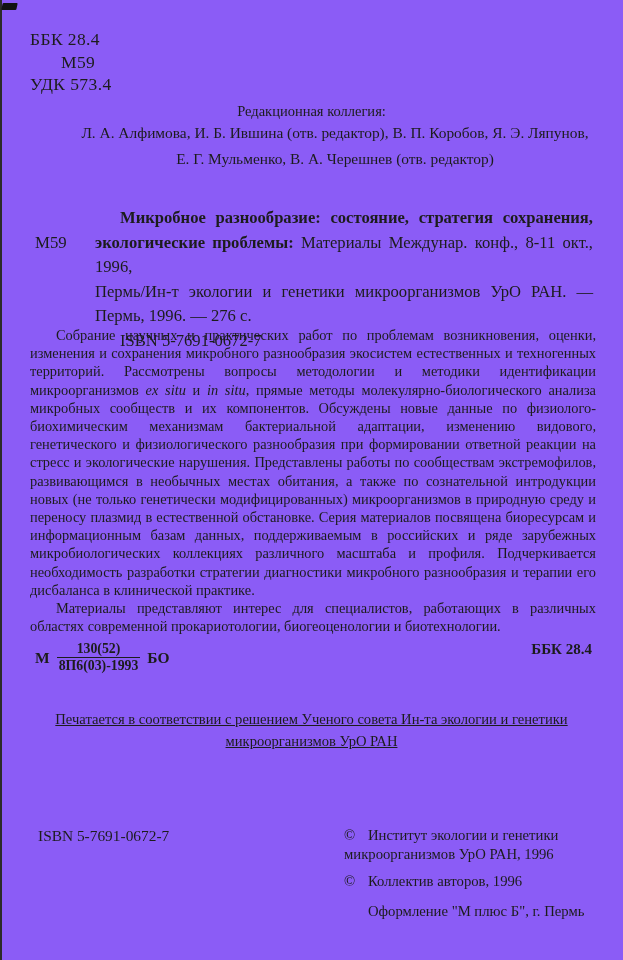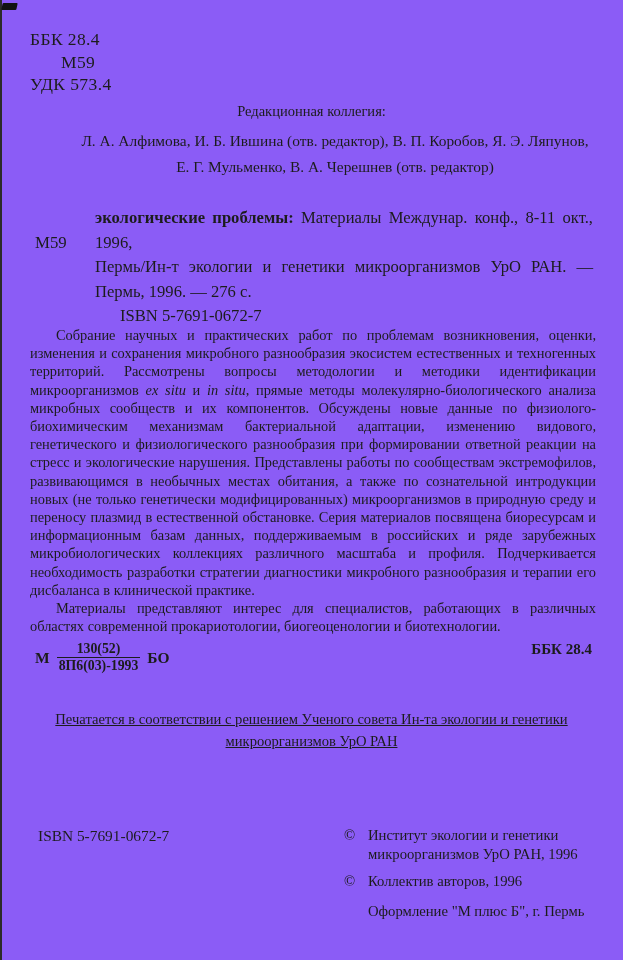--- a/index.html
+++ b/index.html
@@ -28,21 +28,21 @@
   .codes {
     position:absolute; top:28px; left:30px;
     font-size:17.5px; line-height:22.5px; letter-spacing:0.4px;
   }
   .codes .c2 { padding-left:31px; }
   
   .editorial {
     position:absolute; top:103px; left:0; width:100%;
     text-align:center;
   }
-  .editorial .head { font-size:14.5px; margin-bottom:8px; }
+  .editorial .head { font-size:14.5px; margin-bottom:0; }
   .editorial .line { font-size:15.4px; line-height:26px;padding-left:47px; }
   
   .card-code {
     position:absolute; top:233px; left:35px; font-size:16.8px;
   }
   .card {
     position:absolute; top:206px; left:95px; width:498px;
     font-size:16.6px; line-height:24.5px;
   }
   .card .just { text-align:justify; text-align-last:justify; }
@@ -74,21 +74,21 @@
   
   .bottom-isbn {
     position:absolute; top:827px; left:38px; font-size:15.4px;
   }
   .copyright {
     position:absolute; top:826px; left:344px; width:250px;
     font-size:14.7px; line-height:19px;
   }
   .c-row { display:flex; }
   .c-sym { width:24px; flex:0 0 24px; }
-  .c-cont { margin-left:24px; }
+  .c-cont { }
   .mt { margin-top:8px; }
   .design { margin-left:24px; margin-top:11px; }
 </style>
 </head>
 <body>
 
 <div class="page">
 
   <div class="scan-edge"></div>
   <div class="corner-mark"></div>
@@ -101,20 +101,21 @@
 
   <div class="editorial">
     <div class="head">Редакционная коллегия:</div>
     <div class="line">Л. А. Алфимова, И. Б. Ившина (отв. редактор), В. П. Коробов, Я. Э. Ляпунов,</div>
     <div class="line">Е. Г. Мульменко, В. А. Черешнев (отв. редактор)</div>
   </div>
 
   <div class="card-code">М59</div>
 
   <div class="card">
+    <div class="just indent bold">Микробное разнообразие: состояние, стратегия сохранения,</div>
     <div class="just"><span class="bold">экологические проблемы:</span><span> Материалы Междунар. конф., 8-11 окт., 1996,</span></div>
     <div class="just">Пермь/Ин-т экологии и генетики микроорганизмов УрО РАН. —</div>
     <div>Пермь, 1996. — 276 с.</div>
     <div class="isbn-line">ISBN 5-7691-0672-7</div>
   </div>
 
   <div class="annotation">
     <p><span>Собрание научных и практических работ по проблемам возникновения, оценки, изменения и сохранения микробного разнообразия экосистем естественных и техногенных территорий. Рассмотрены вопросы методологии и методики идентификации микроорганизмов </span><span class="ital">ex situ</span><span> и </span><span class="ital">in situ</span><span>, прямые методы молекулярно-биологического анализа микробных сообществ и их компонентов. Обсуждены новые данные по физиолого-биохимическим механизмам бактериальной адаптации, изменению видового, генетического и физиологического разнообразия при формировании ответной реакции на стресс и экологические нарушения. Представлены работы по сообществам экстремофилов, развивающимся в необычных местах обитания, а также по сознательной интродукции новых (не только генетически модифицированных) микроорганизмов в природную среду и переносу плазмид в естественной обстановке. Серия материалов посвящена биоресурсам и информационным базам данных, поддерживаемым в российских и ряде зарубежных микробиологических коллекциях различного масштаба и профиля. Подчеркивается необходимость разработки стратегии диагностики микробного разнообразия и терапии его дисбаланса в клинической практике.</span></p>
     <p>Материалы представляют интерес для специалистов, работающих в различных областях современной прокариотологии, биогеоценологии и биотехнологии.</p>
   </div>

